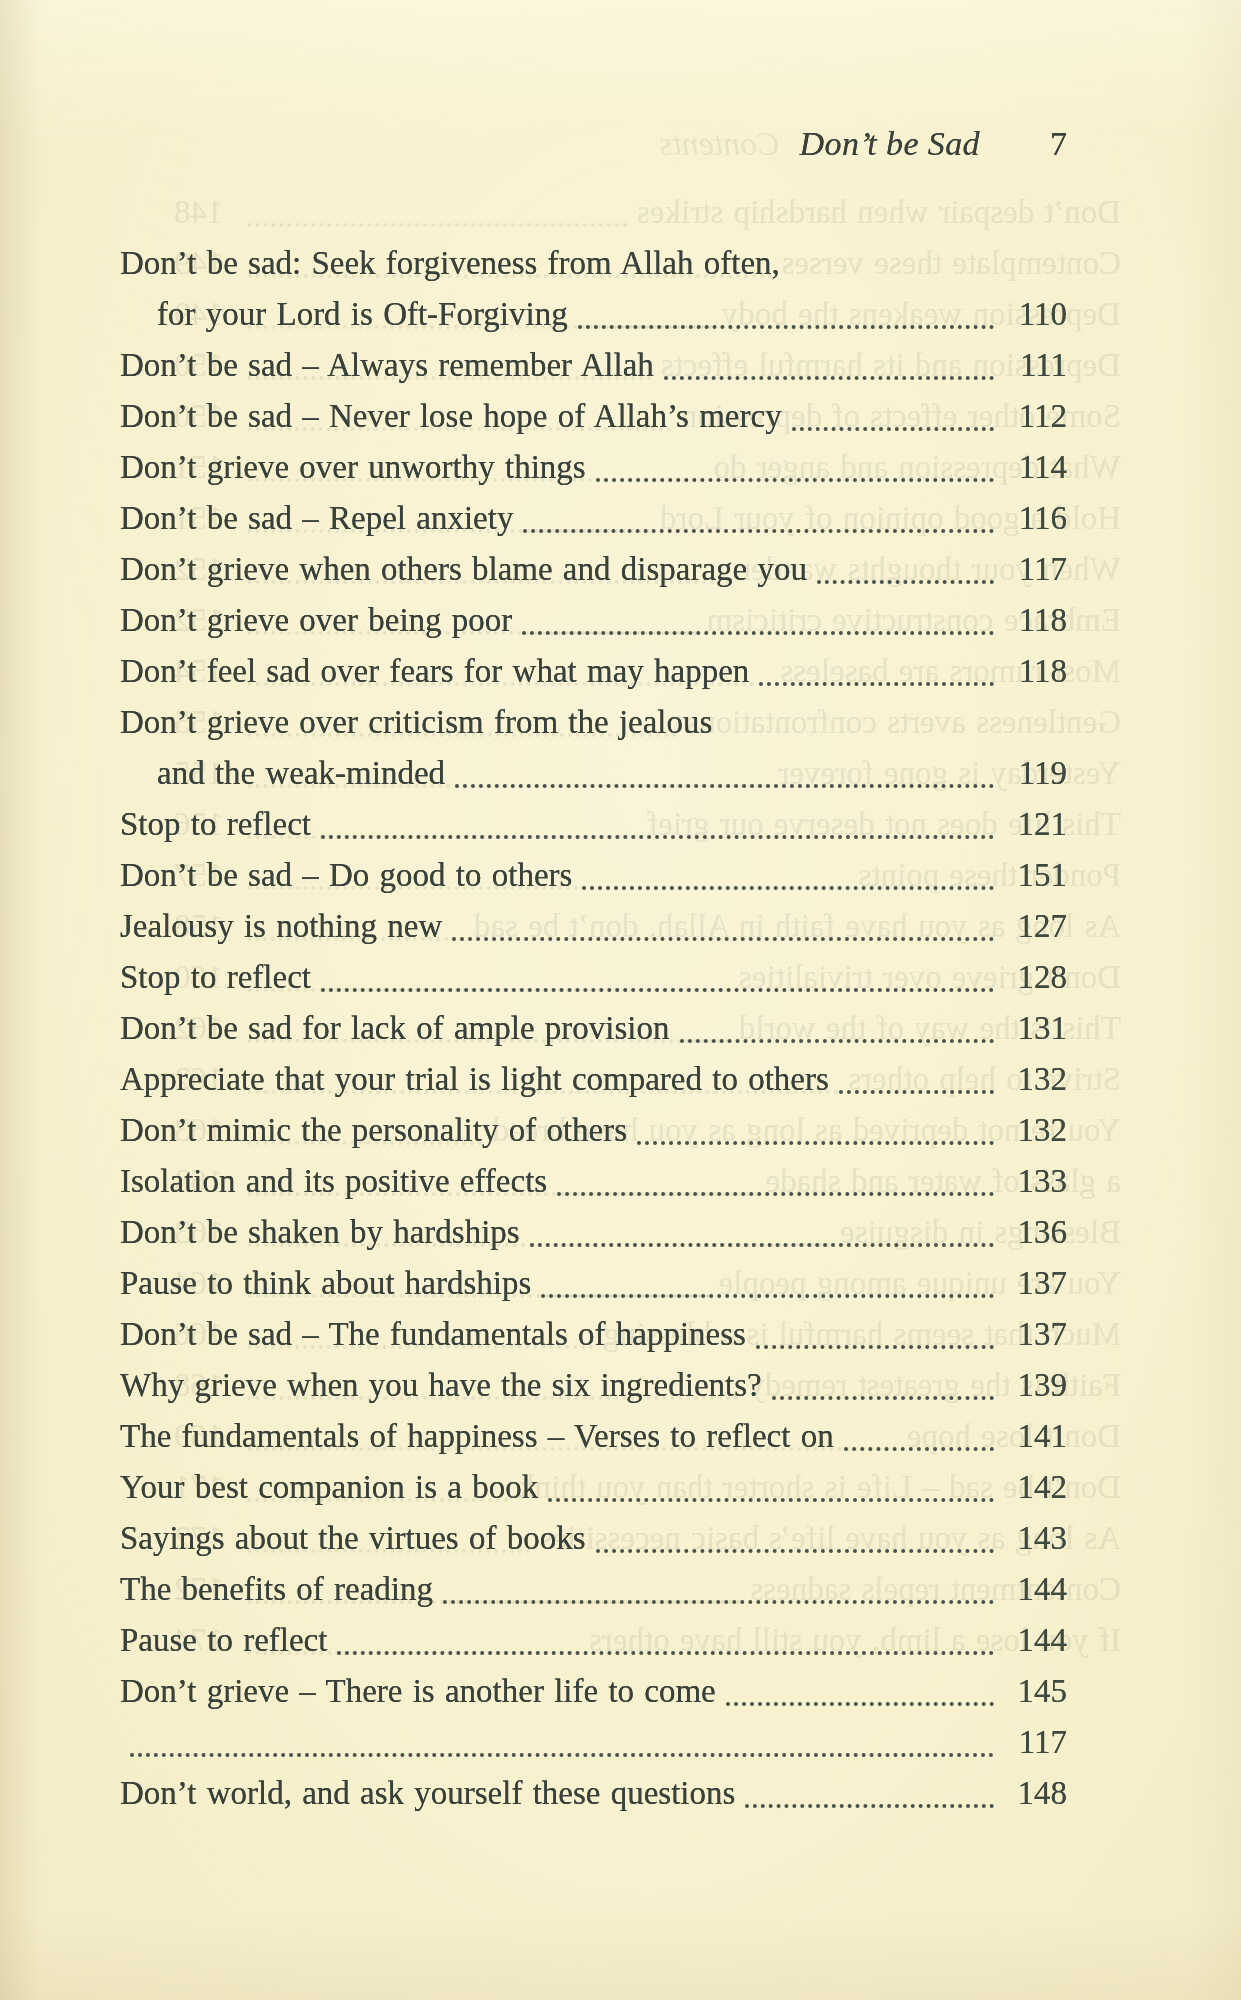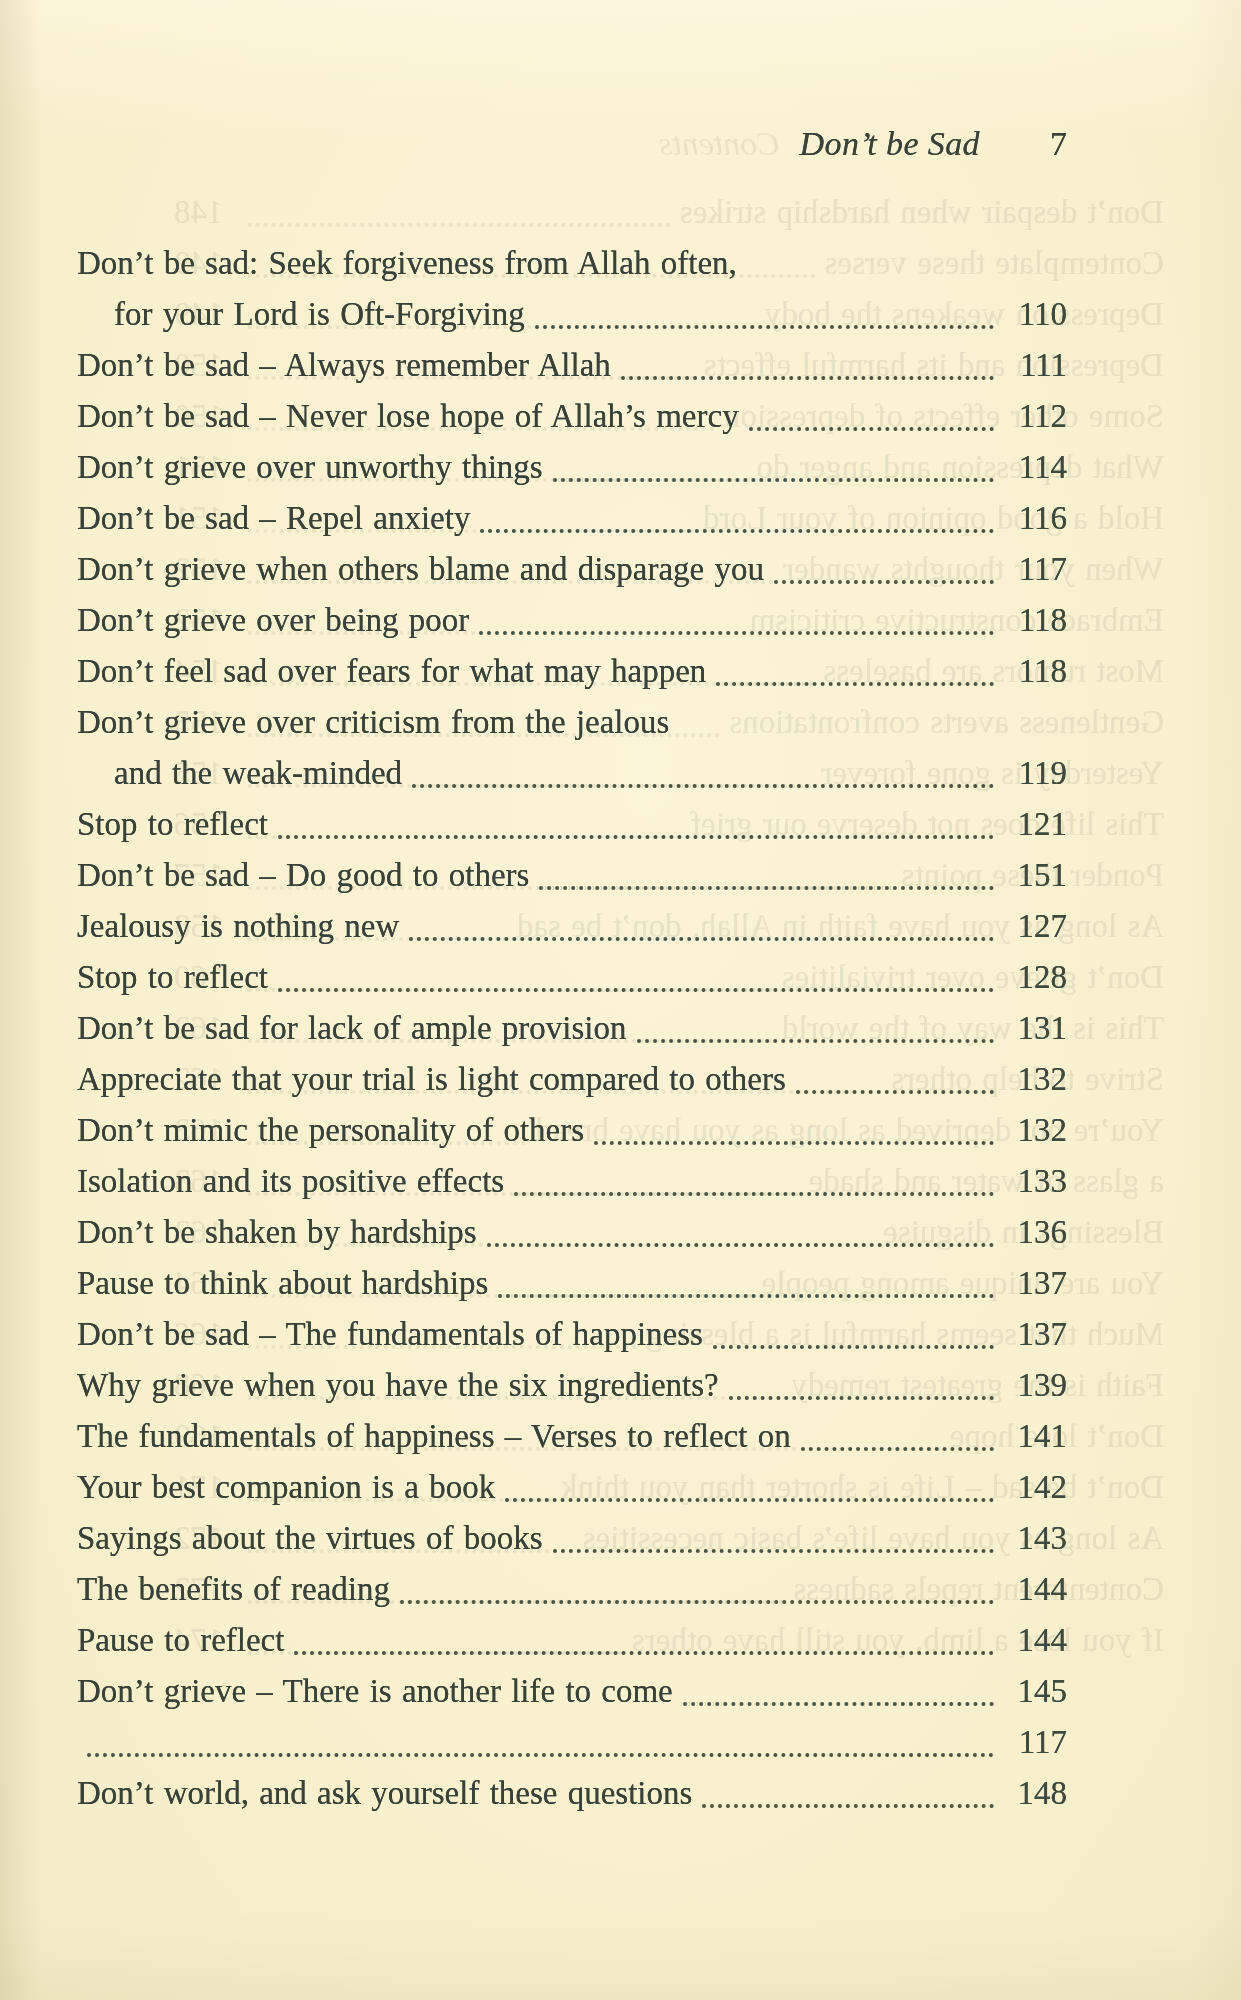--- a/index.html
+++ b/index.html
@@ -11,21 +11,21 @@
     background-color:#f8f1cf;
     background-image:
       linear-gradient(90deg, rgba(130,112,62,0.13), rgba(130,112,62,0.0) 42px),
       linear-gradient(270deg, rgba(130,112,62,0.05), rgba(130,112,62,0.0) 55px),
       linear-gradient(180deg, rgba(255,252,235,0.45) 0%, rgba(255,252,235,0.0) 140px),
       linear-gradient(0deg, rgba(150,130,70,0.08), rgba(150,130,70,0.0) 90px),
       radial-gradient(ellipse at 52% 38%, #faf4d8 0%, #f8f1cf 58%, #f4ecc7 100%);
     font-family:"Liberation Serif","DejaVu Serif",serif;
     color:#39423a;
   }
-  .layer{position:absolute;inset:0;padding:118px 174px 0 77px;box-sizing:border-box;}
+  .layer{position:absolute;inset:0;padding:118px 174px 0 120px;box-sizing:border-box;}
   
   .header-row{
     display:flex;justify-content:flex-end;align-items:baseline;gap:70px;
     font-size:34px;line-height:51px;white-space:nowrap;
   }
   .header-title{font-style:italic;letter-spacing:0.4px;text-shadow:0 0 0.6px currentColor;}
   .header-num{text-shadow:0 0 0.6px currentColor;}
   
   .toc-list{margin-top:69px;font-size:33px;line-height:51px;word-spacing:2px;}
   .toc-line{display:flex;align-items:baseline;}

